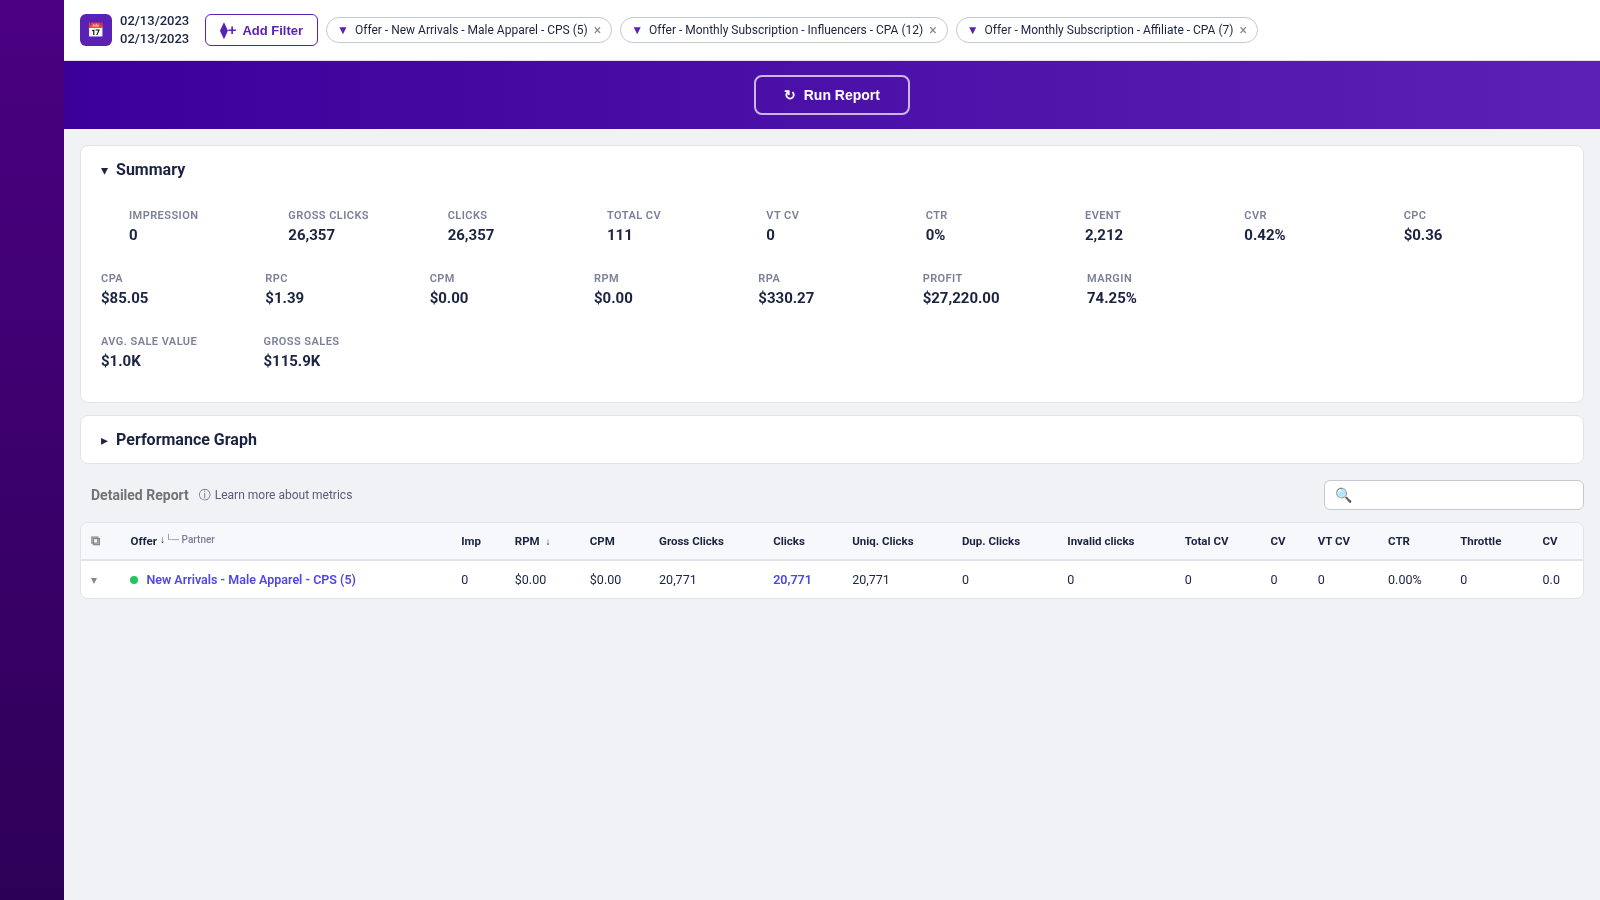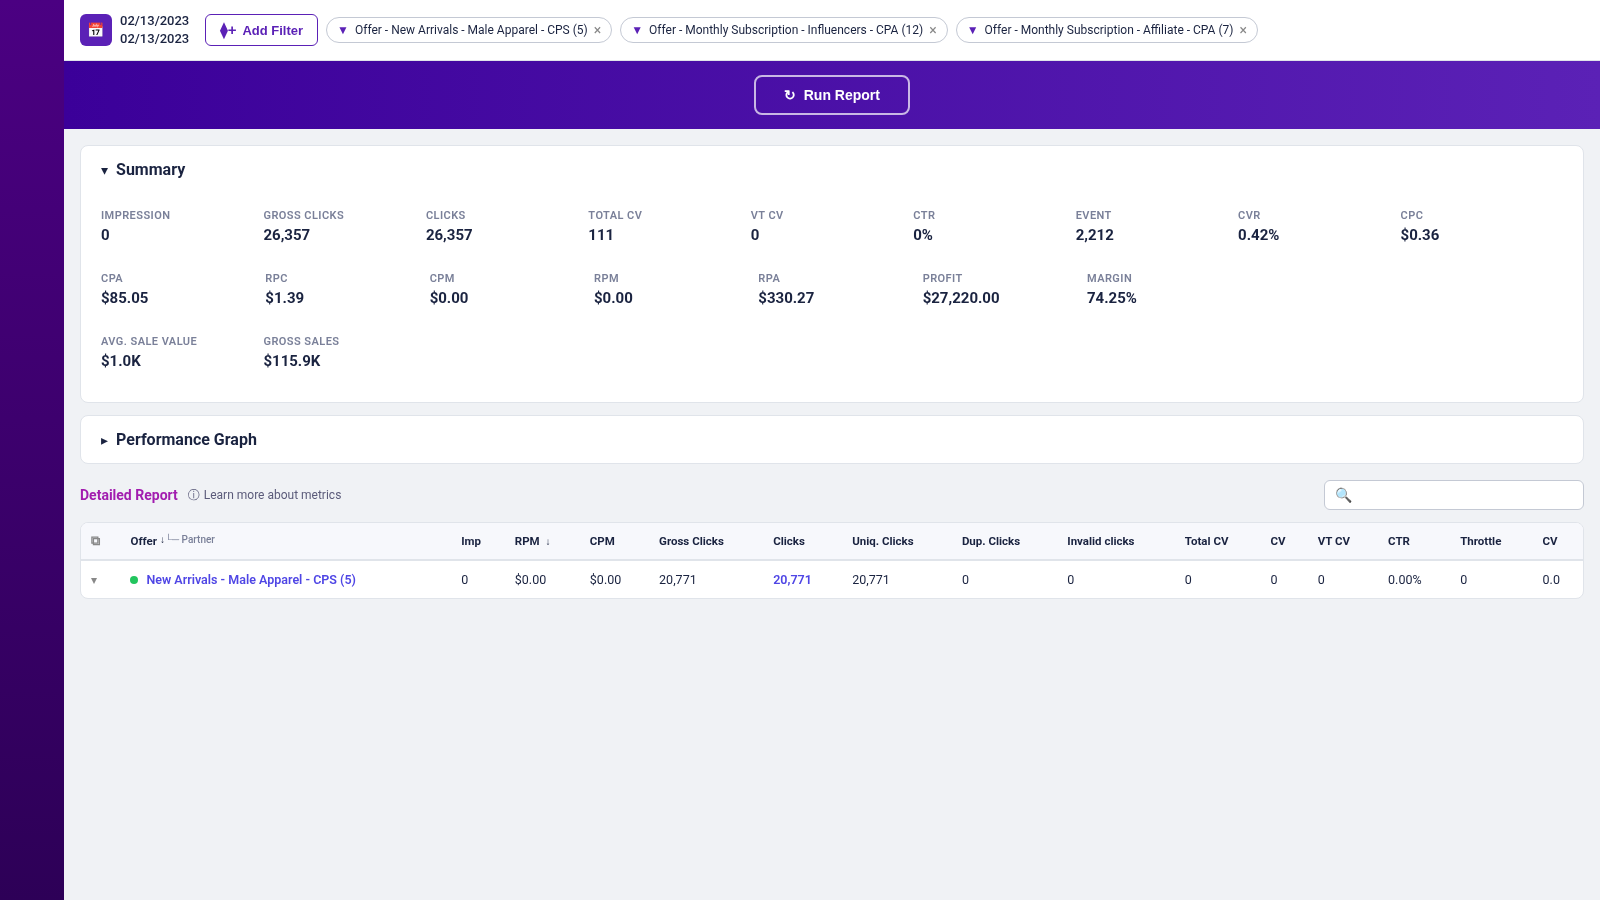--- a/index.html
+++ b/index.html
@@ -162,20 +162,21 @@
       font-size: 16px;
       font-weight: 700;
       color: #1a2340;
     }
 
     .summary-grid {
       display: grid;
       grid-template-columns: repeat(9, 1fr);
       gap: 0;
       padding: 16px 20px 0 20px;
+      margin-left: 28px;
     }
 
     .summary-grid-row2 {
       display: grid;
       grid-template-columns: repeat(9, 1fr);
       gap: 17px;
       padding: 16px 20px 0 20px;
     }
 
     .summary-grid-row3 {
@@ -223,21 +224,22 @@
 
     .detailed-title-group {
       display: flex;
       align-items: center;
       gap: 10px;
     }
 
     .detailed-title {
       font-size: 14px;
       font-weight: 700;
-      color: #a21caf;
+      color: #737373;
+      margin-left: 11px;
     }
 
     .learn-more {
       display: flex;
       align-items: center;
       gap: 4px;
       font-size: 12px;
       color: #5b5b7a;
       cursor: pointer;
     }

